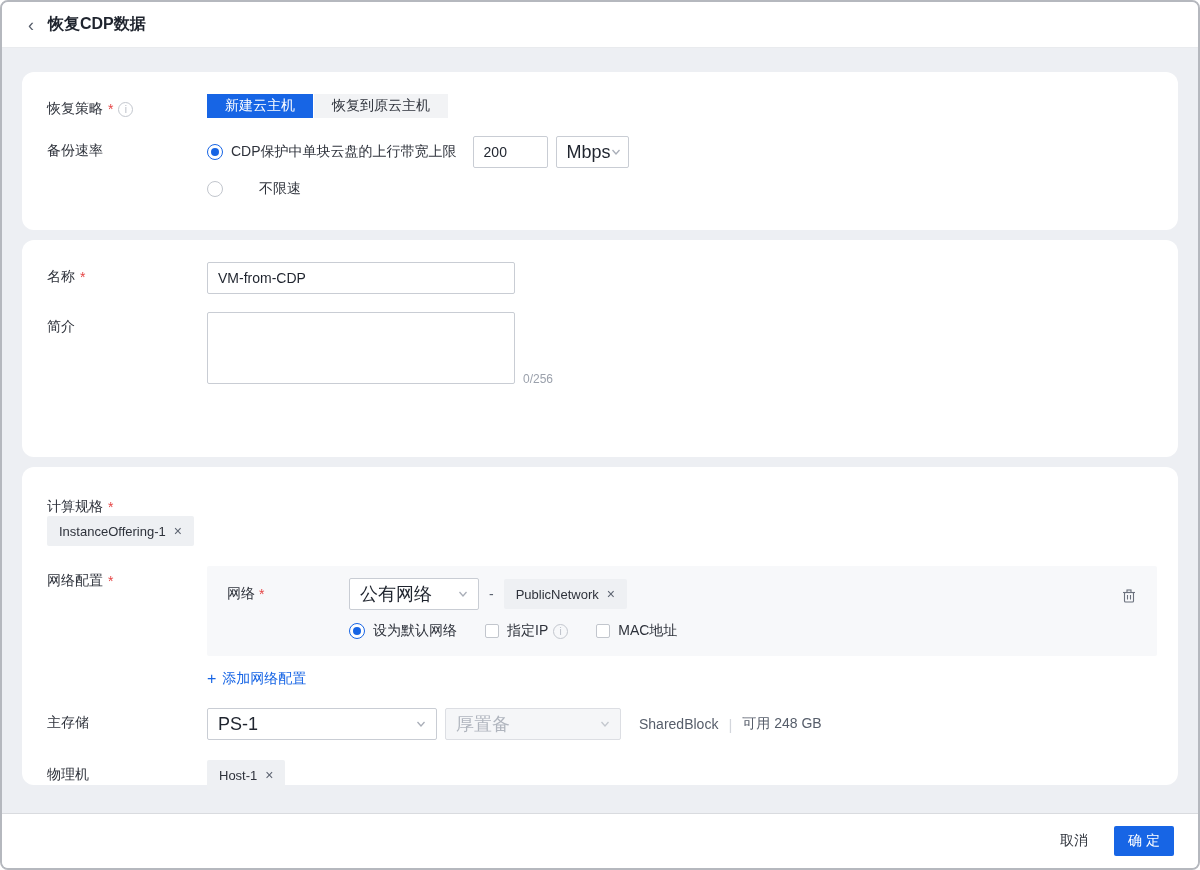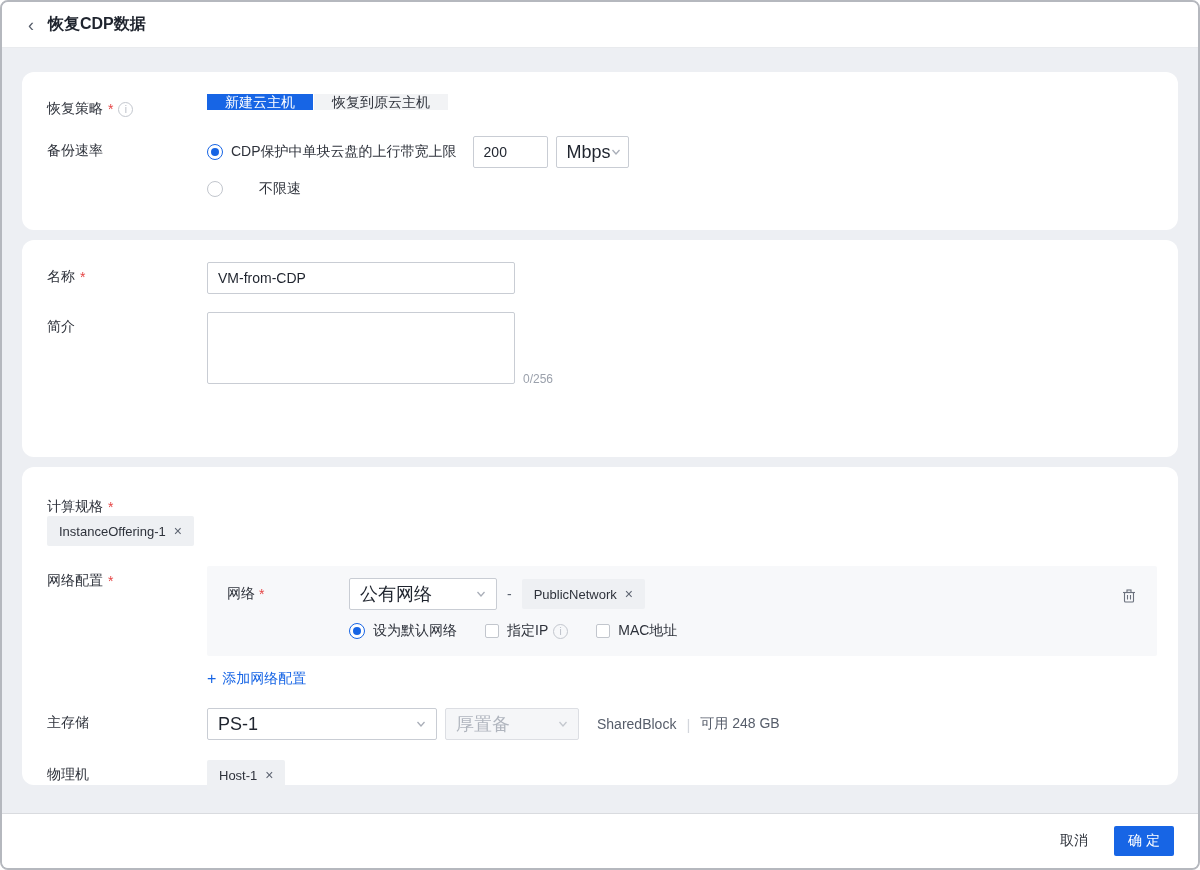--- a/index.html
+++ b/index.html
@@ -25,21 +25,21 @@
          display:flex; align-items:center; gap:5px; }
   .req { color:#e54545; font-size:14px; }
   .ctrl { display:flex; align-items:center;gap:28px; }
   .info-i {
     width:15px; height:15px; border:1px solid #c3c7ce; border-radius:50%;
     color:#b7bcc4; font-size:10px; line-height:13px; text-align:center;
     font-style:normal; display:inline-block; flex-shrink:0;
   }
   
   .toggle-group { display:flex; gap:1px; }
-  .tbtn { height:16px; padding:0 18px; font-size:14px; border:none; cursor:pointer; }
+  .tbtn { height:24px; padding:0 18px; font-size:14px; border:none; cursor:pointer; }
   .tbtn.sel { background:#1765e5; color:#fff; }
   .tbtn.unsel { background:#f2f3f5; color:#2e323b; }
   
   .radio { width:16px; height:16px; border-radius:50%; border:1px solid #c2c6cd;
            background:#fff; position:relative; flex-shrink:0; cursor:pointer; }
   .radio.on { border-color:#1765e5; }
   .radio.on::after { content:''; position:absolute; inset:3px; border-radius:50%; background:#1765e5; }
   .checkbox { width:14px; height:14px; border:1px solid #c2c6cd; border-radius:2px;
               background:#fff; flex-shrink:0; cursor:pointer; }
   .opt-txt { font-size:14px; color:#2e323b; margin-left:8px; cursor:pointer; }
@@ -170,21 +170,21 @@
           <span>网络配置</span>
           <span class="req">*</span>
         </div>
         <div>
           <div class="net-panel">
             <div class="net-row1">
               <div class="net-lbl">
                 <span>网络</span>
                 <span class="req">*</span>
               </div>
-              <div class="select" style="width:148px;">
+              <div class="select" style="width:130px;">
                 <span>公有网络</span>
                 <svg class="chev" viewBox="0 0 10 10">
                     <polyline points="1.5,3 5,7 8.5,3" fill="none" stroke="#a9aeb8" stroke-width="1.3"></polyline>
                   </svg>
               </div>
               <span class="dash">-</span>
               <span class="tag">
                 <span>PublicNetwork</span>
                 <span class="x">×</span>
               </span>
@@ -227,21 +227,21 @@
         <div class="lbl">
           <span>主存储</span>
         </div>
         <div class="ctrl gap8">
           <div class="select" style="width:230px;">
             <span>PS-1</span>
             <svg class="chev" viewBox="0 0 10 10">
                 <polyline points="1.5,3 5,7 8.5,3" fill="none" stroke="#a9aeb8" stroke-width="1.3"></polyline>
               </svg>
           </div>
-          <div class="select disabled" style="width:134px;">
+          <div class="select disabled" style="width:176px;">
             <span>厚置备</span>
             <svg class="chev" viewBox="0 0 10 10">
                 <polyline points="1.5,3 5,7 8.5,3" fill="none" stroke="#c3c7ce" stroke-width="1.3"></polyline>
               </svg>
           </div>
           <div class="storage-info">
             <span>SharedBlock</span>
             <span class="vdiv">|</span>
             <span>
               <span>可用</span>

